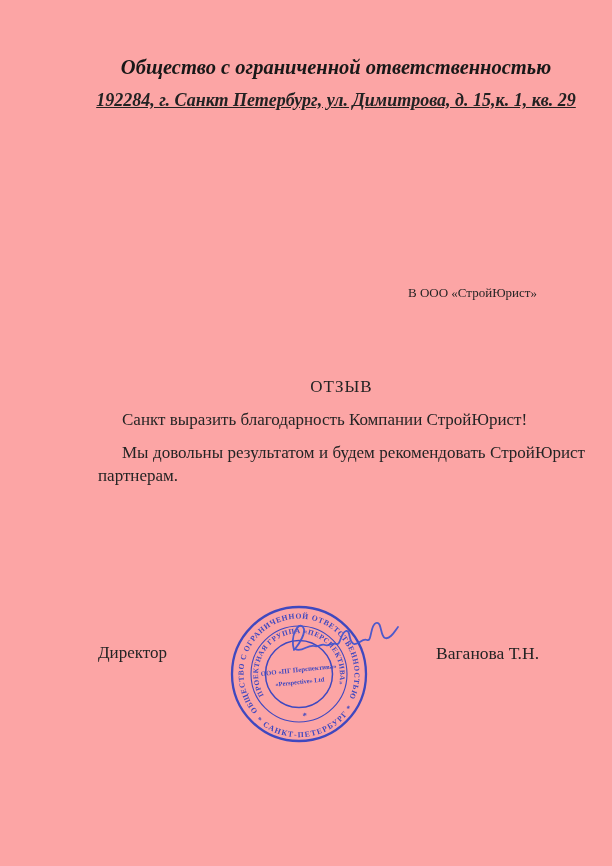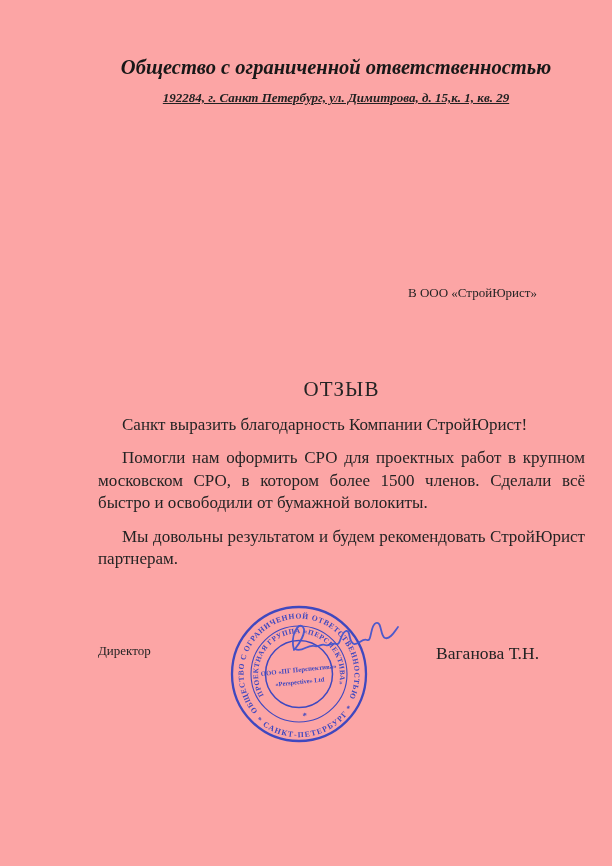--- a/index.html
+++ b/index.html
@@ -17,21 +17,21 @@
   .letterhead {
     position: absolute; top: 52px; left: 60px; width: 552px;
     text-align: center;
   }
   .org-line {
     font-size: 20.5px; font-weight: bold; font-style: italic;
     line-height: 31px; color: #181818;
   }
   .addr-line {
     margin-top: 7px;
-    font-size: 13px; font-weight: bold; font-style: italic;
+    font-size: 18px; font-weight: bold; font-style: italic;
     text-decoration: underline; color: #222;
   }
 
   
   .req-row {
     position: absolute; top: 139px; left: 25px; width: 581px; height: 21px;
     border-top: 1px solid #8f8f8c; border-bottom: 1px solid #8f8f8c;
     font-size: 12.5px; font-weight: bold; font-style: italic; color: #222;
   }
   .req-row span { position: absolute; top: 3px; white-space: nowrap; }
@@ -42,32 +42,32 @@
 
   
   .recipient {
     position: absolute; top: 285px; left: 408px;
     font-size: 13px; white-space: nowrap; color: #242424;
   }
 
   
   .body-block { position: absolute; top: 377px; left: 98px; width: 487px; }
   .doc-title {
-    text-align: center; font-size: 21px; letter-spacing: 1px;
+    text-align: center; font-size: 17px; letter-spacing: 1px;
     margin: 0 0 12px 0; color: #242424;
   }
   .body-block p {
     margin: 0 0 11px 0;
     font-size: 17px; line-height: 22.4px;
     text-align: justify; text-align-last: left;
     text-indent: 24px; color: #242424;
   }
 
   
-  .sig-role { position: absolute; top: 643px; left: 98px;  font-size: 13px; color: #242424; }
+  .sig-role { position: absolute; top: 643px; left: 98px;  font-size: 17px; color: #242424; }
   .sig-name { position: absolute; top: 643px; left: 436px; font-size: 17.5px; white-space: nowrap; color: #242424; }
 
   
   .stamp { position: absolute; top: 599px; left: 224px; width: 150px; height: 150px; opacity: 0.93; }
   .stamp text, .stamp textPath {
     font-family: "Liberation Serif", serif; font-weight: bold;
   }
   .stamp .ring-outer  { font-size: 7.6px; letter-spacing: 0.7px; }
   .stamp .ring-bottom { font-size: 7.8px; letter-spacing: 1.2px; }
   .stamp .ring-inner  { font-size: 7.2px; letter-spacing: 0.6px; }
@@ -87,21 +87,20 @@
     <div class="org-line">Общество с ограниченной ответственностью</div>
     <div class="addr-line">192284, г. Санкт Петербург, ул. Димитрова, д. 15,к. 1, кв. 29</div>
   </header>
 
 
   <div class="recipient">В ООО «СтройЮрист»</div>
 
   <main class="body-block">
     <div class="doc-title">ОТЗЫВ</div>
     <p>Санкт выразить благодарность Компании СтройЮрист!</p>
-    <p>Помогли нам оформить СРО для проектных работ в крупном московском СРО, в котором более 1500 членов. Сделали всё быстро и освободили от бумажной волокиты.</p>
     <p>Мы довольны результатом и будем рекомендовать СтройЮрист партнерам.</p>
   </main>
 
   <div class="sig-role">Директор</div>
   <div class="sig-name">Ваганова Т.Н.</div>
 
   <svg class="stamp" viewBox="-75 -75 150 150" xmlns="http://www.w3.org/2000/svg">
     <g fill="none" stroke="#3141c2">
       <circle cx="0" cy="0" r="67" stroke-width="2.3"></circle>
       <circle cx="0" cy="0" r="48" stroke-width="1.1"></circle>

